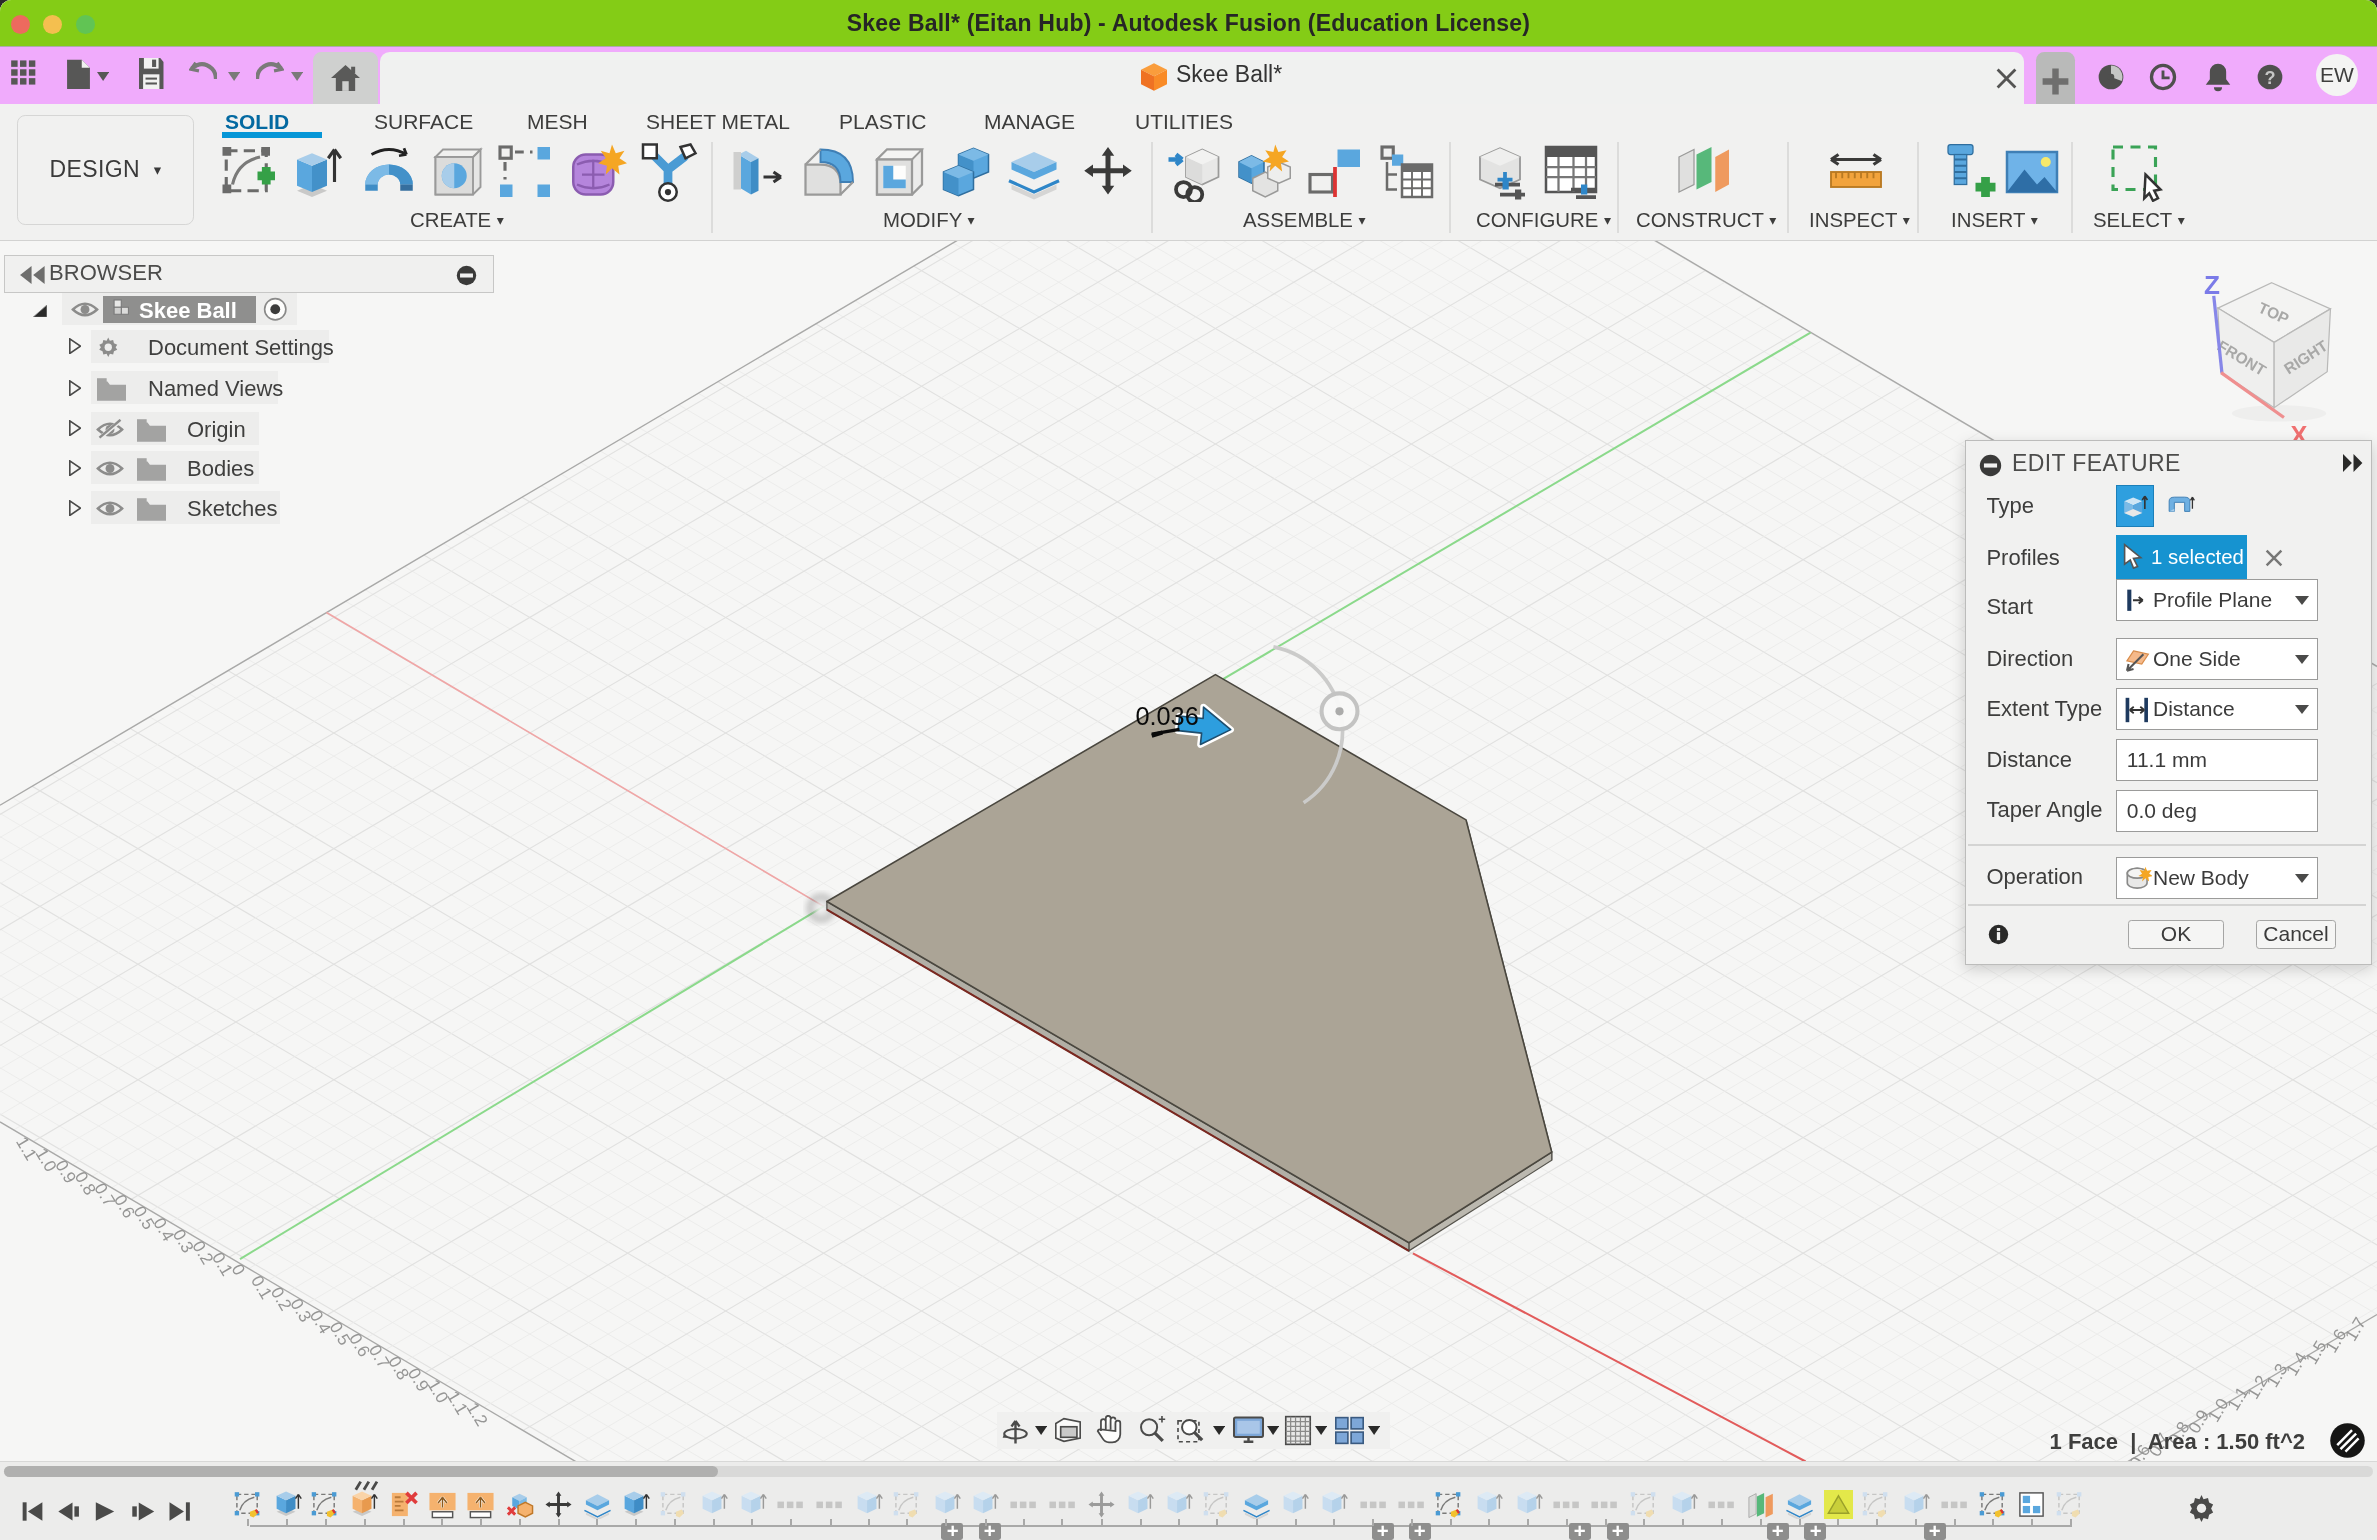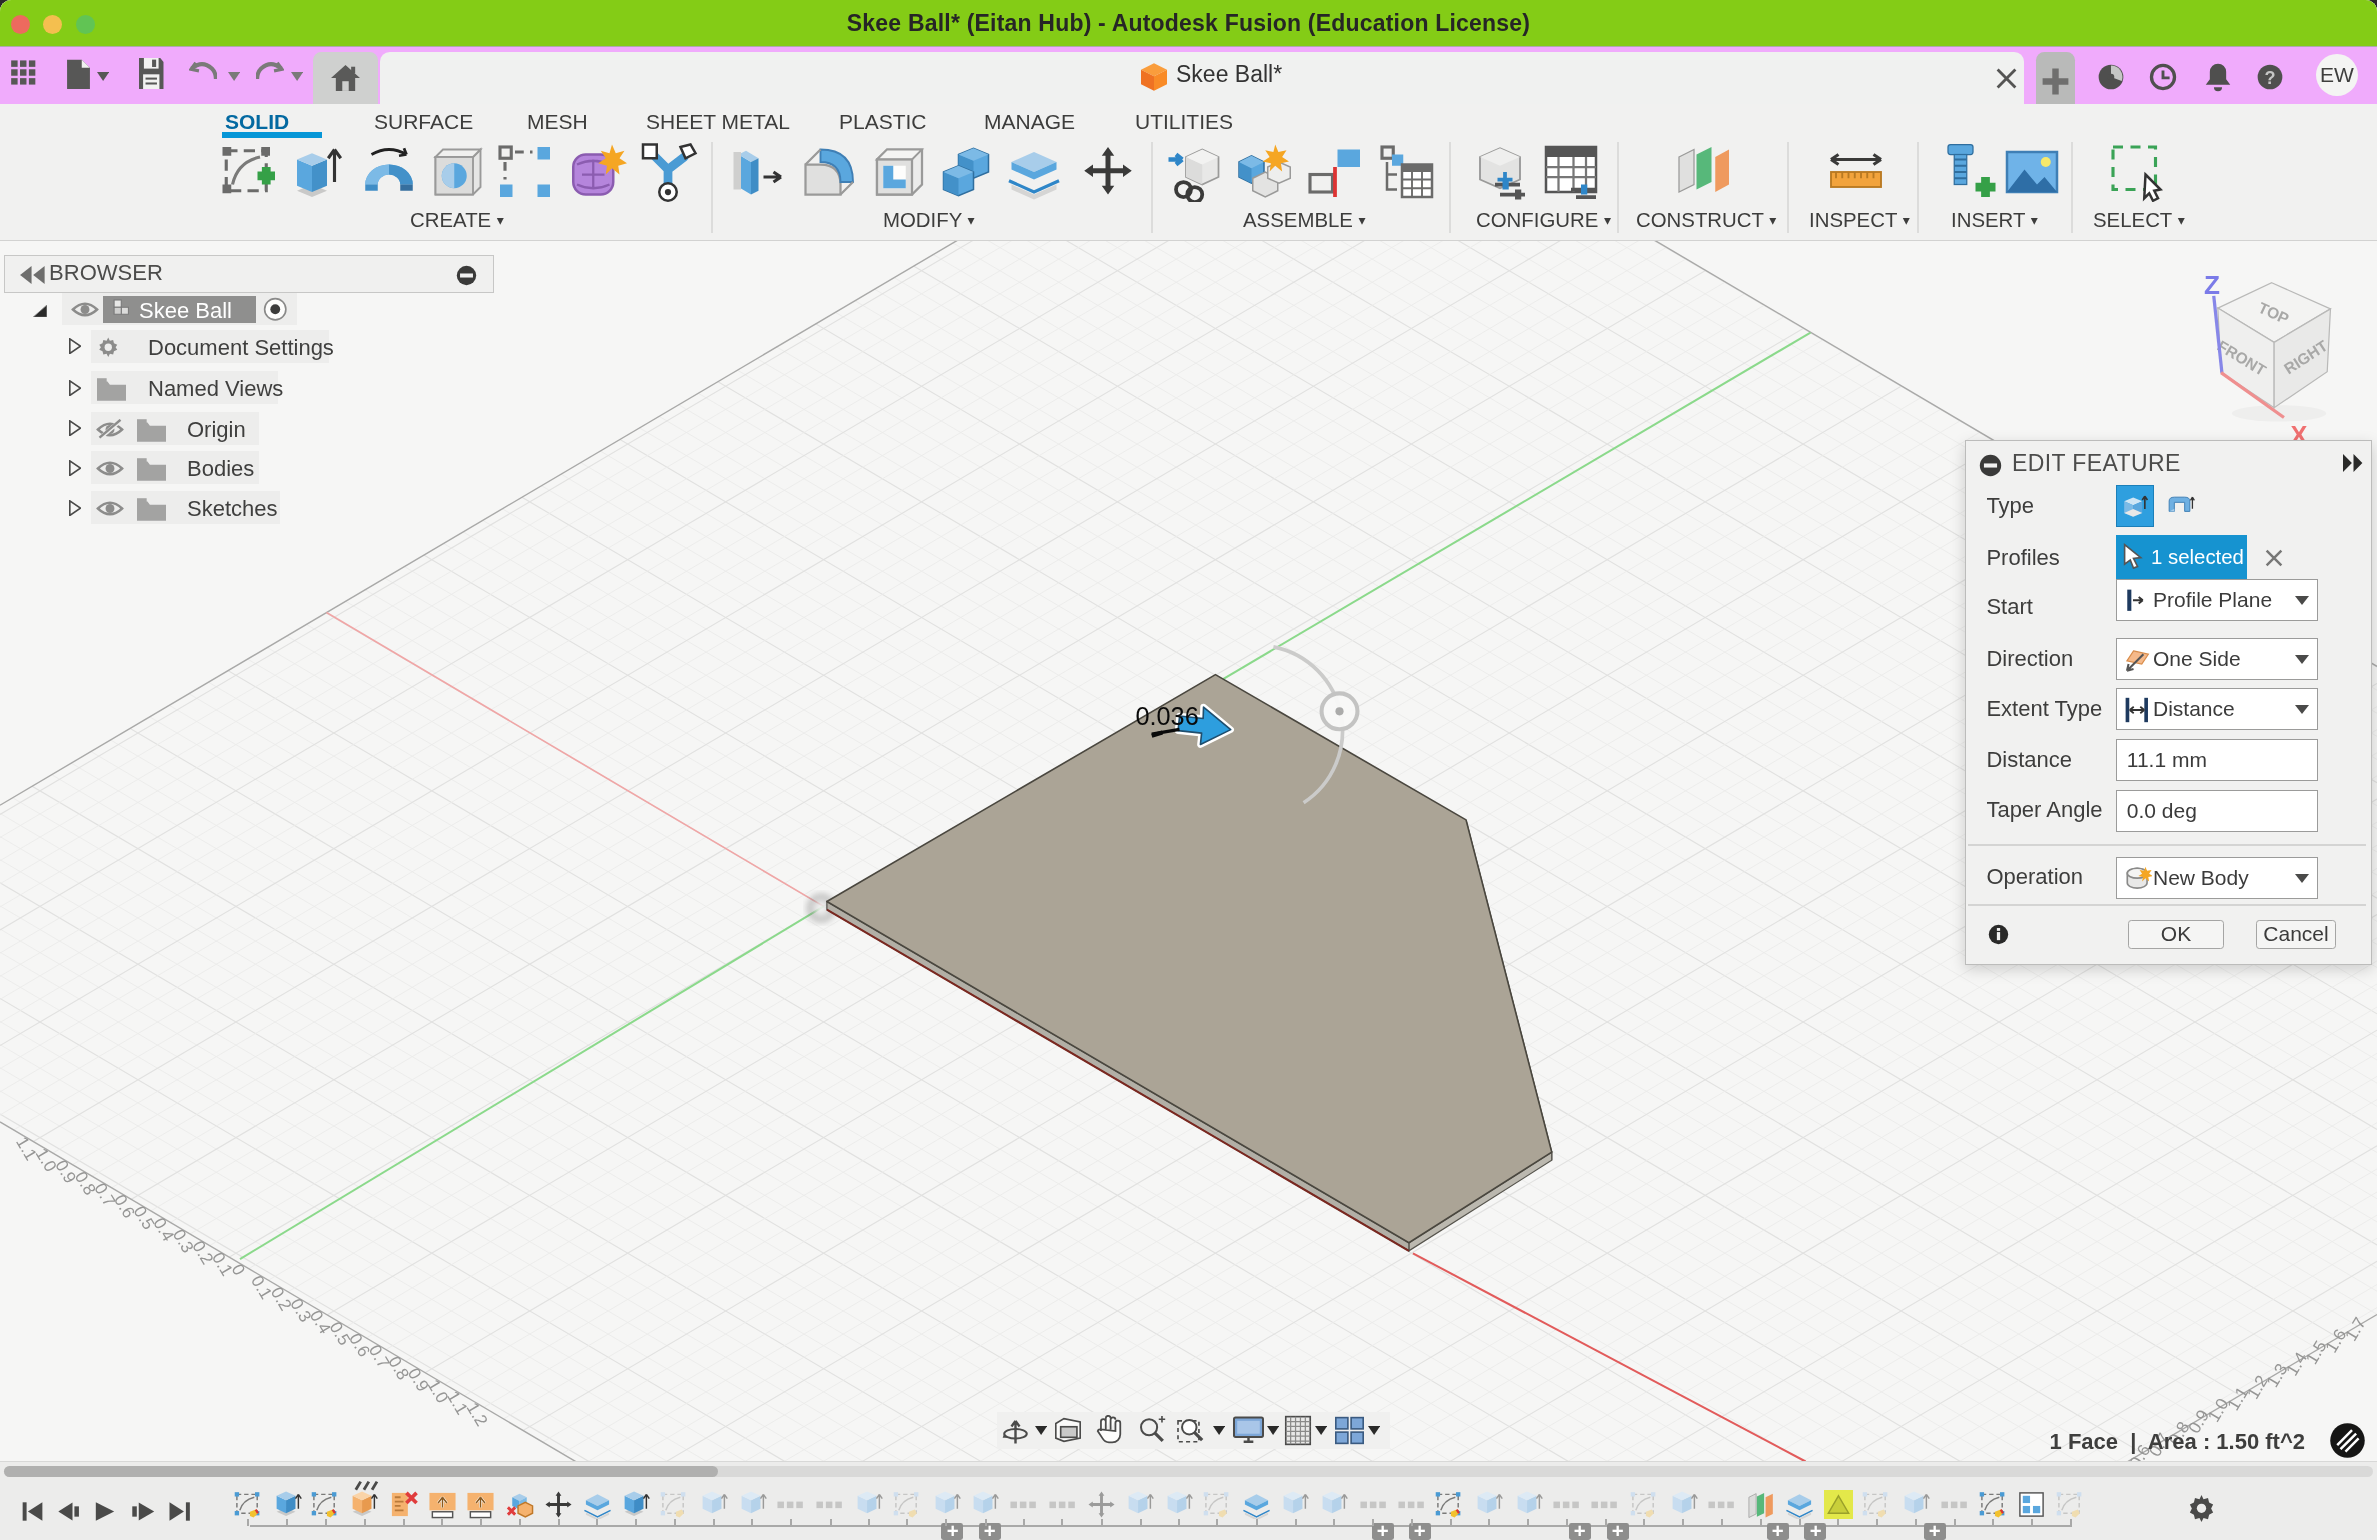--- a/index.html
+++ b/index.html
@@ -687,20 +687,21 @@
     </div>
     <div class="abs" id="ribbon">
       <div class="rtab sel" style="left:225px">SOLID</div>
       <div id="solidline"></div>
       <div class="rtab" style="left:374px">SURFACE</div>
       <div class="rtab" style="left:527px">MESH</div>
       <div class="rtab" style="left:646px">SHEET METAL</div>
       <div class="rtab" style="left:839px">PLASTIC</div>
       <div class="rtab" style="left:984px">MANAGE</div>
       <div class="rtab" style="left:1135px">UTILITIES</div>
+      <div id="designbtn">DESIGN&nbsp;&nbsp;<span style="font-size:14.7px;vertical-align:2.4px">▾</span></div>
       <div class="gdiv" style="left:711px"></div>
       <div class="gdiv" style="left:1151px"></div>
       <div class="gdiv" style="left:1449px"></div>
       <div class="gdiv" style="left:1617px"></div>
       <div class="gdiv" style="left:1787px"></div>
       <div class="gdiv" style="left:1917px"></div>
       <div class="gdiv" style="left:2071px"></div>
       <svg class="abs ric" style="left:220px" width="60" height="60" viewBox="0 0 74 74">
         <use href="#i-sk"></use>
       </svg>
@@ -797,21 +798,21 @@
     <svg class="abs" style="left:71px;top:299px" width="28" height="21" viewBox="0 0 34 26">
       <path d="M2 13 Q17 -1 32 13 Q17 27 2 13 Z" fill="none" stroke="#8c8c8b" stroke-width="3"></path>
       <circle cx="17" cy="13" r="5.5" fill="#8c8c8b"></circle>
     </svg>
     <div class="abs" style="left:103px;top:296px;width:153px;height:27px;background:#8f8f8e"></div>
     <svg class="abs" style="left:109px;top:297px" width="24.5" height="24.5" viewBox="0 0 48 48">
       <polygon points="10,6 24,6 24,20 10,20" fill="#e8e8e7" stroke="#777" stroke-width="2"></polygon>
       <polygon points="24,20 38,20 38,34 24,34" fill="#dcdcdb" stroke="#777" stroke-width="2"></polygon>
       <polygon points="10,20 24,20 24,34 10,34" fill="#cfcfce" stroke="#777" stroke-width="2"></polygon>
     </svg>
-    <div class="abs" style="left:139px;top:298px;font-size:22px;font-weight:normal;color:#fff">Skee Ball</div>
+    <div class="abs" style="left:139px;top:298px;font-size:22px;font-weight:bold;color:#fff">Skee Ball</div>
     <svg class="abs" style="left:263px;top:297px" width="24.5" height="24.5" viewBox="0 0 30 30">
       <circle cx="15" cy="15" r="13" fill="#fdfdfc" stroke="#8a8a89" stroke-width="2"></circle>
       <circle cx="15" cy="15" r="6" fill="#3c3c3b"></circle>
     </svg>
     <div class="brow" style="left:91px;top:330px;width:238px;height:33px"></div>
     <svg class="abs" style="left:69px;top:338px" width="12.2" height="16.3" viewBox="0 0 15 20">
       <polygon points="1,1 14,10 1,19" fill="none" stroke="#4a4a49" stroke-width="2"></polygon>
     </svg>
     <svg class="abs" style="left:96px;top:335px" width="24.5" height="24.5" viewBox="0 0 30 30">
       <path d="M15 3 l2 4 4 -1 1 4 4 2 -2 3 2 3 -4 2 -1 4 -4 -1 -2 4 -2 -4 -4 1 -1 -4 -4 -2 2 -3 -2 -3 4 -2 1 -4 4 1 Z" fill="#8c8c8b"></path>

